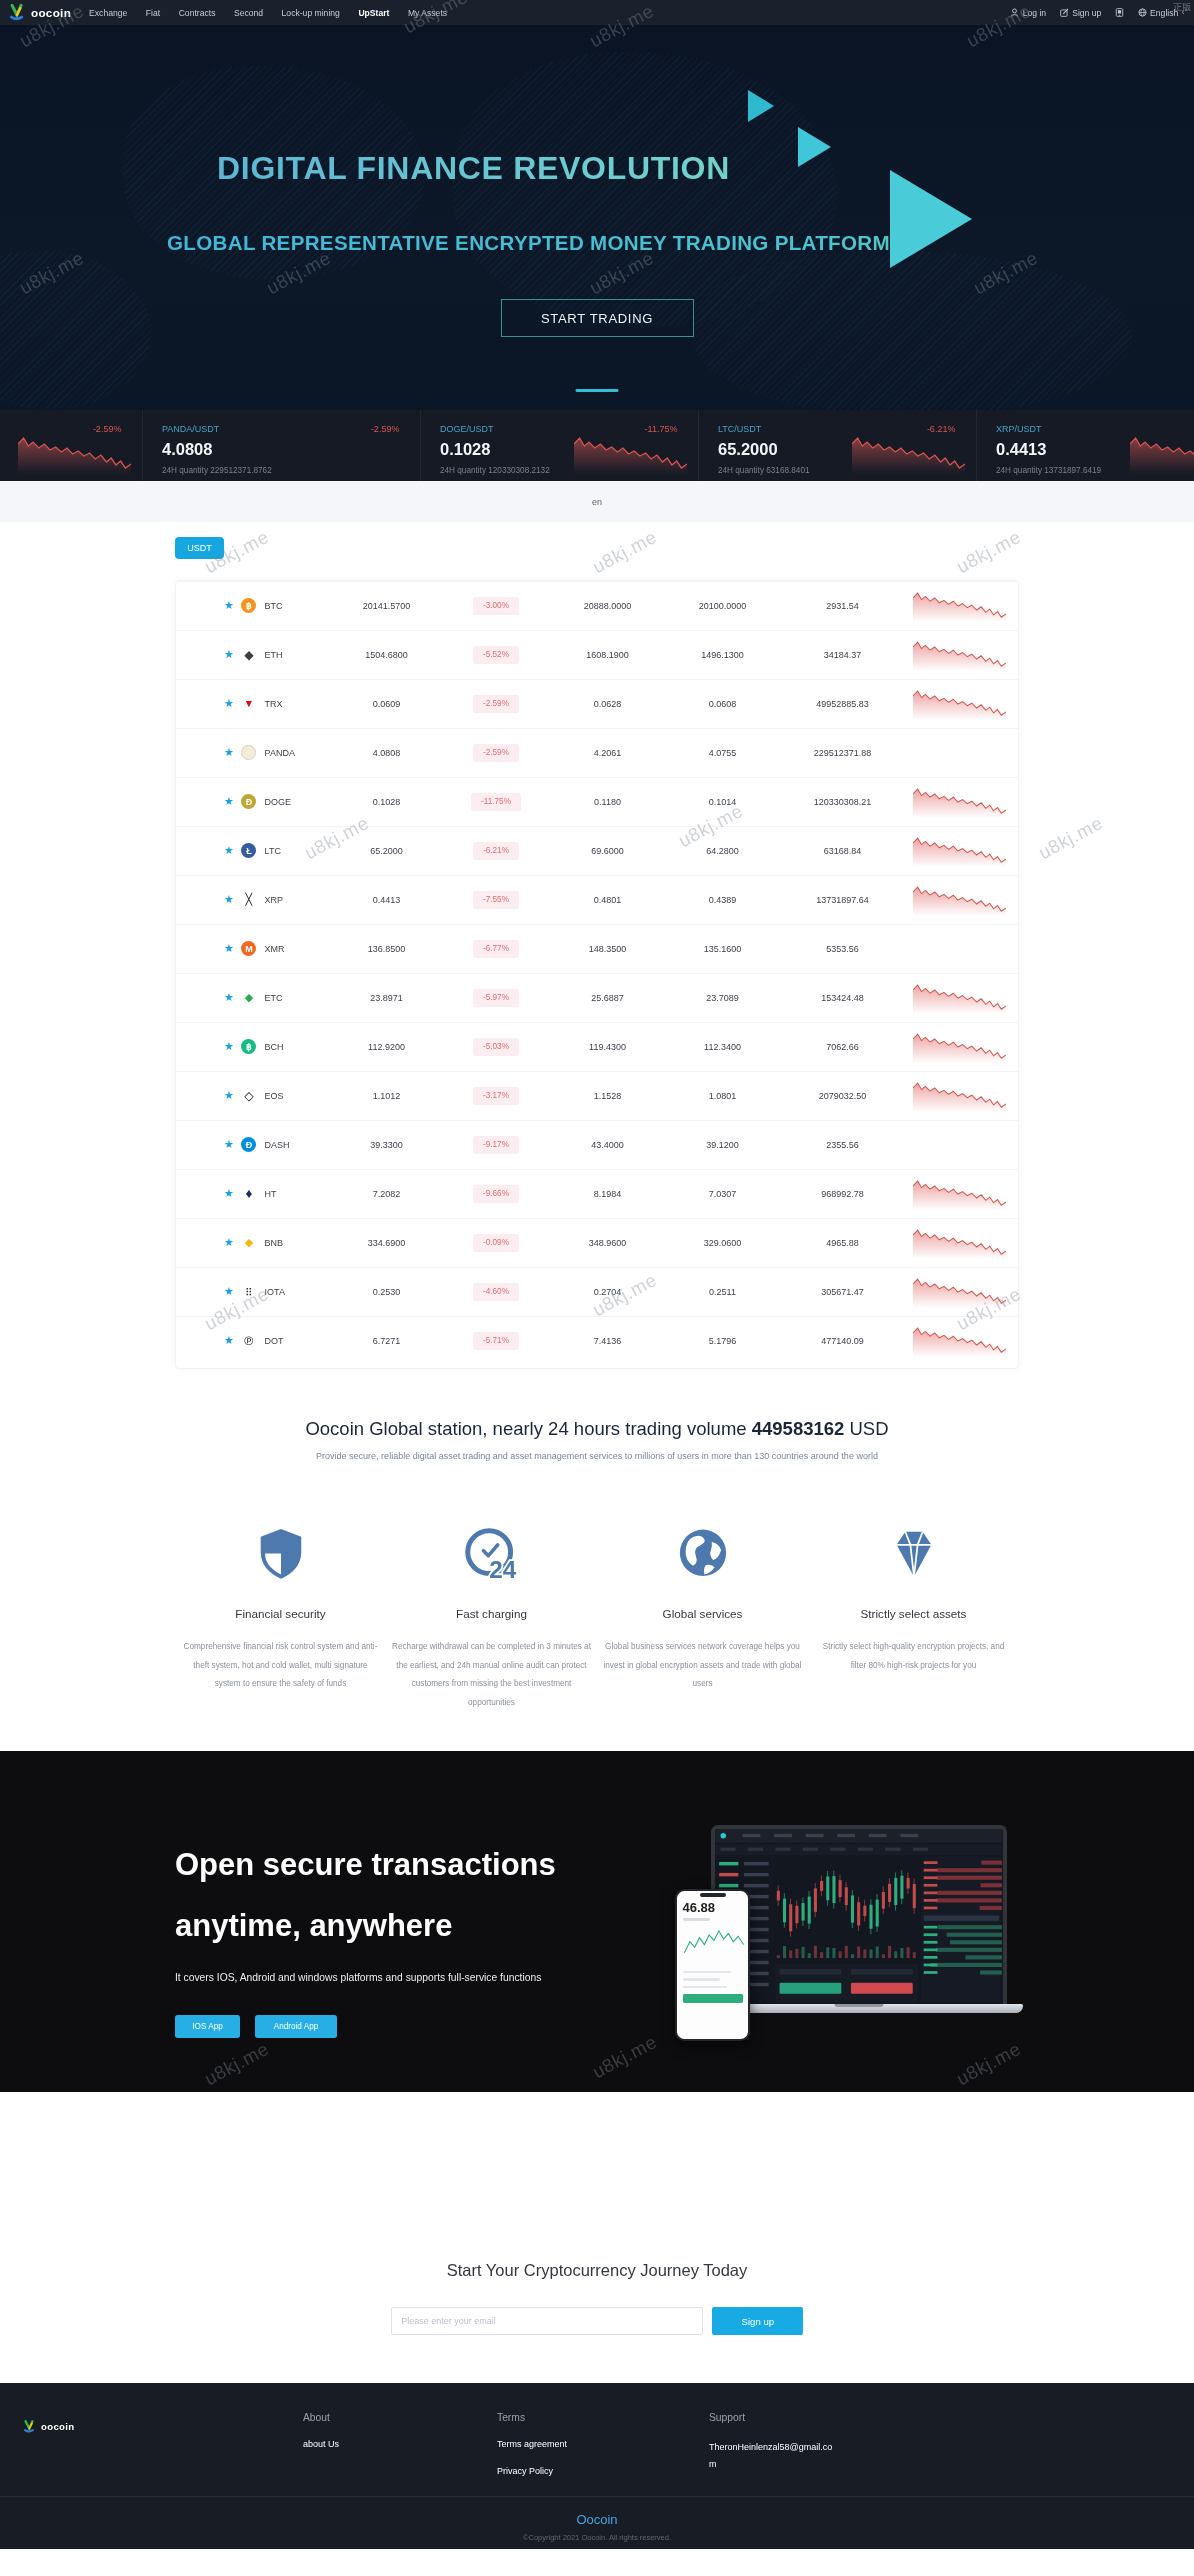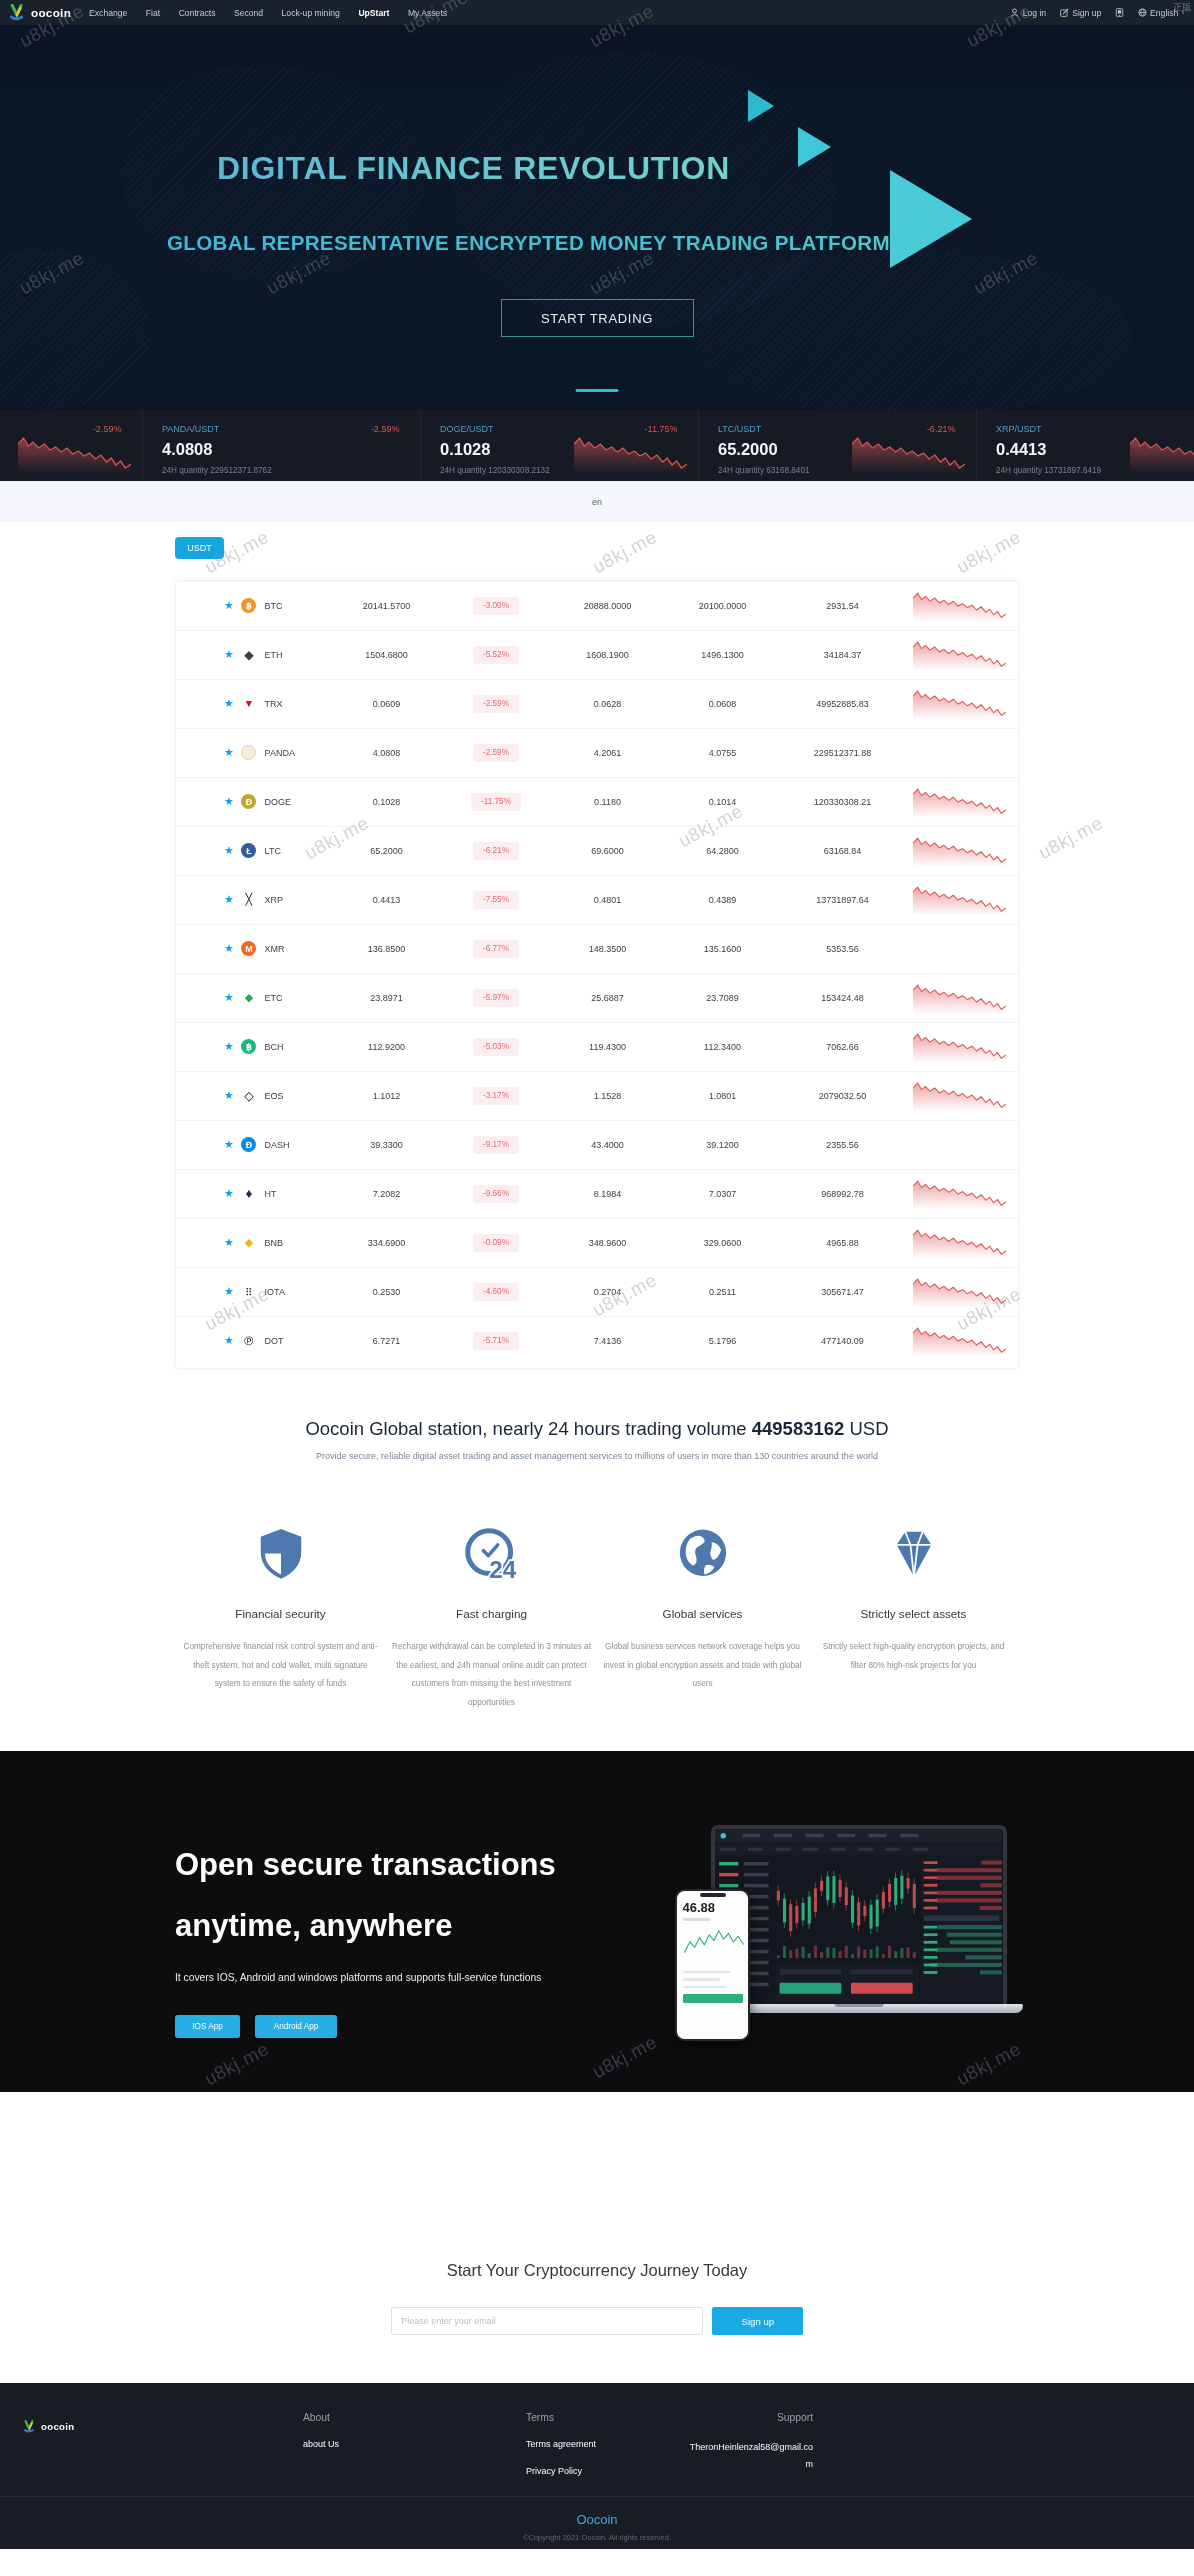--- a/index.html
+++ b/index.html
@@ -113,21 +113,21 @@
   .signup-btn { width:91px; height:27.4px; margin-left:9.6px; background:#18aae2; border:none; border-radius:2.1px; color:#fff; font-size:9.6px; cursor:pointer; font-family:inherit; }
 
   
   footer { background:#181c25; height:166px; position:relative; color:#fff; }
   .f-inner { height:113px; position:relative; }
   .f-logo { position:absolute; left:24px; top:37px; display:flex; align-items:center; cursor:pointer; }
   .f-logo .logo-text { font-size:9.6px; }
   .f-col { position:absolute; top:29px; }
   .f-col-title { color:#9aa0ab; font-size:10.3px; }
   .f-link { display:block; margin-top:16.5px; font-size:9px; color:#fff; cursor:pointer; text-decoration:none; }
-  .f-col.c0 { left:303px; } .f-col.c1 { left:526px; } .f-col.c2 { left:686px; width:127px; text-align:right; }
+  .f-col.c0 { left:303px; } .f-col.c1 { left:497px; } .f-col.c2 { left:709px; width:127px; text-align:left; }
   .f-col.c2 .f-link { line-height:1.9; word-break:break-all; }
   .f-bottom { border-top:0.7px solid rgba(255,255,255,0.07); text-align:center; padding-top:15px; }
   .f-brand { color:#4aa3e0; font-size:13px; cursor:pointer; }
   .f-copy { margin-top:6.2px; color:#5f6672; font-size:7.5px; }
 </style>
 </head>
 <body>
 
 <svg width="0" height="0" style="position:absolute">
   <defs>

